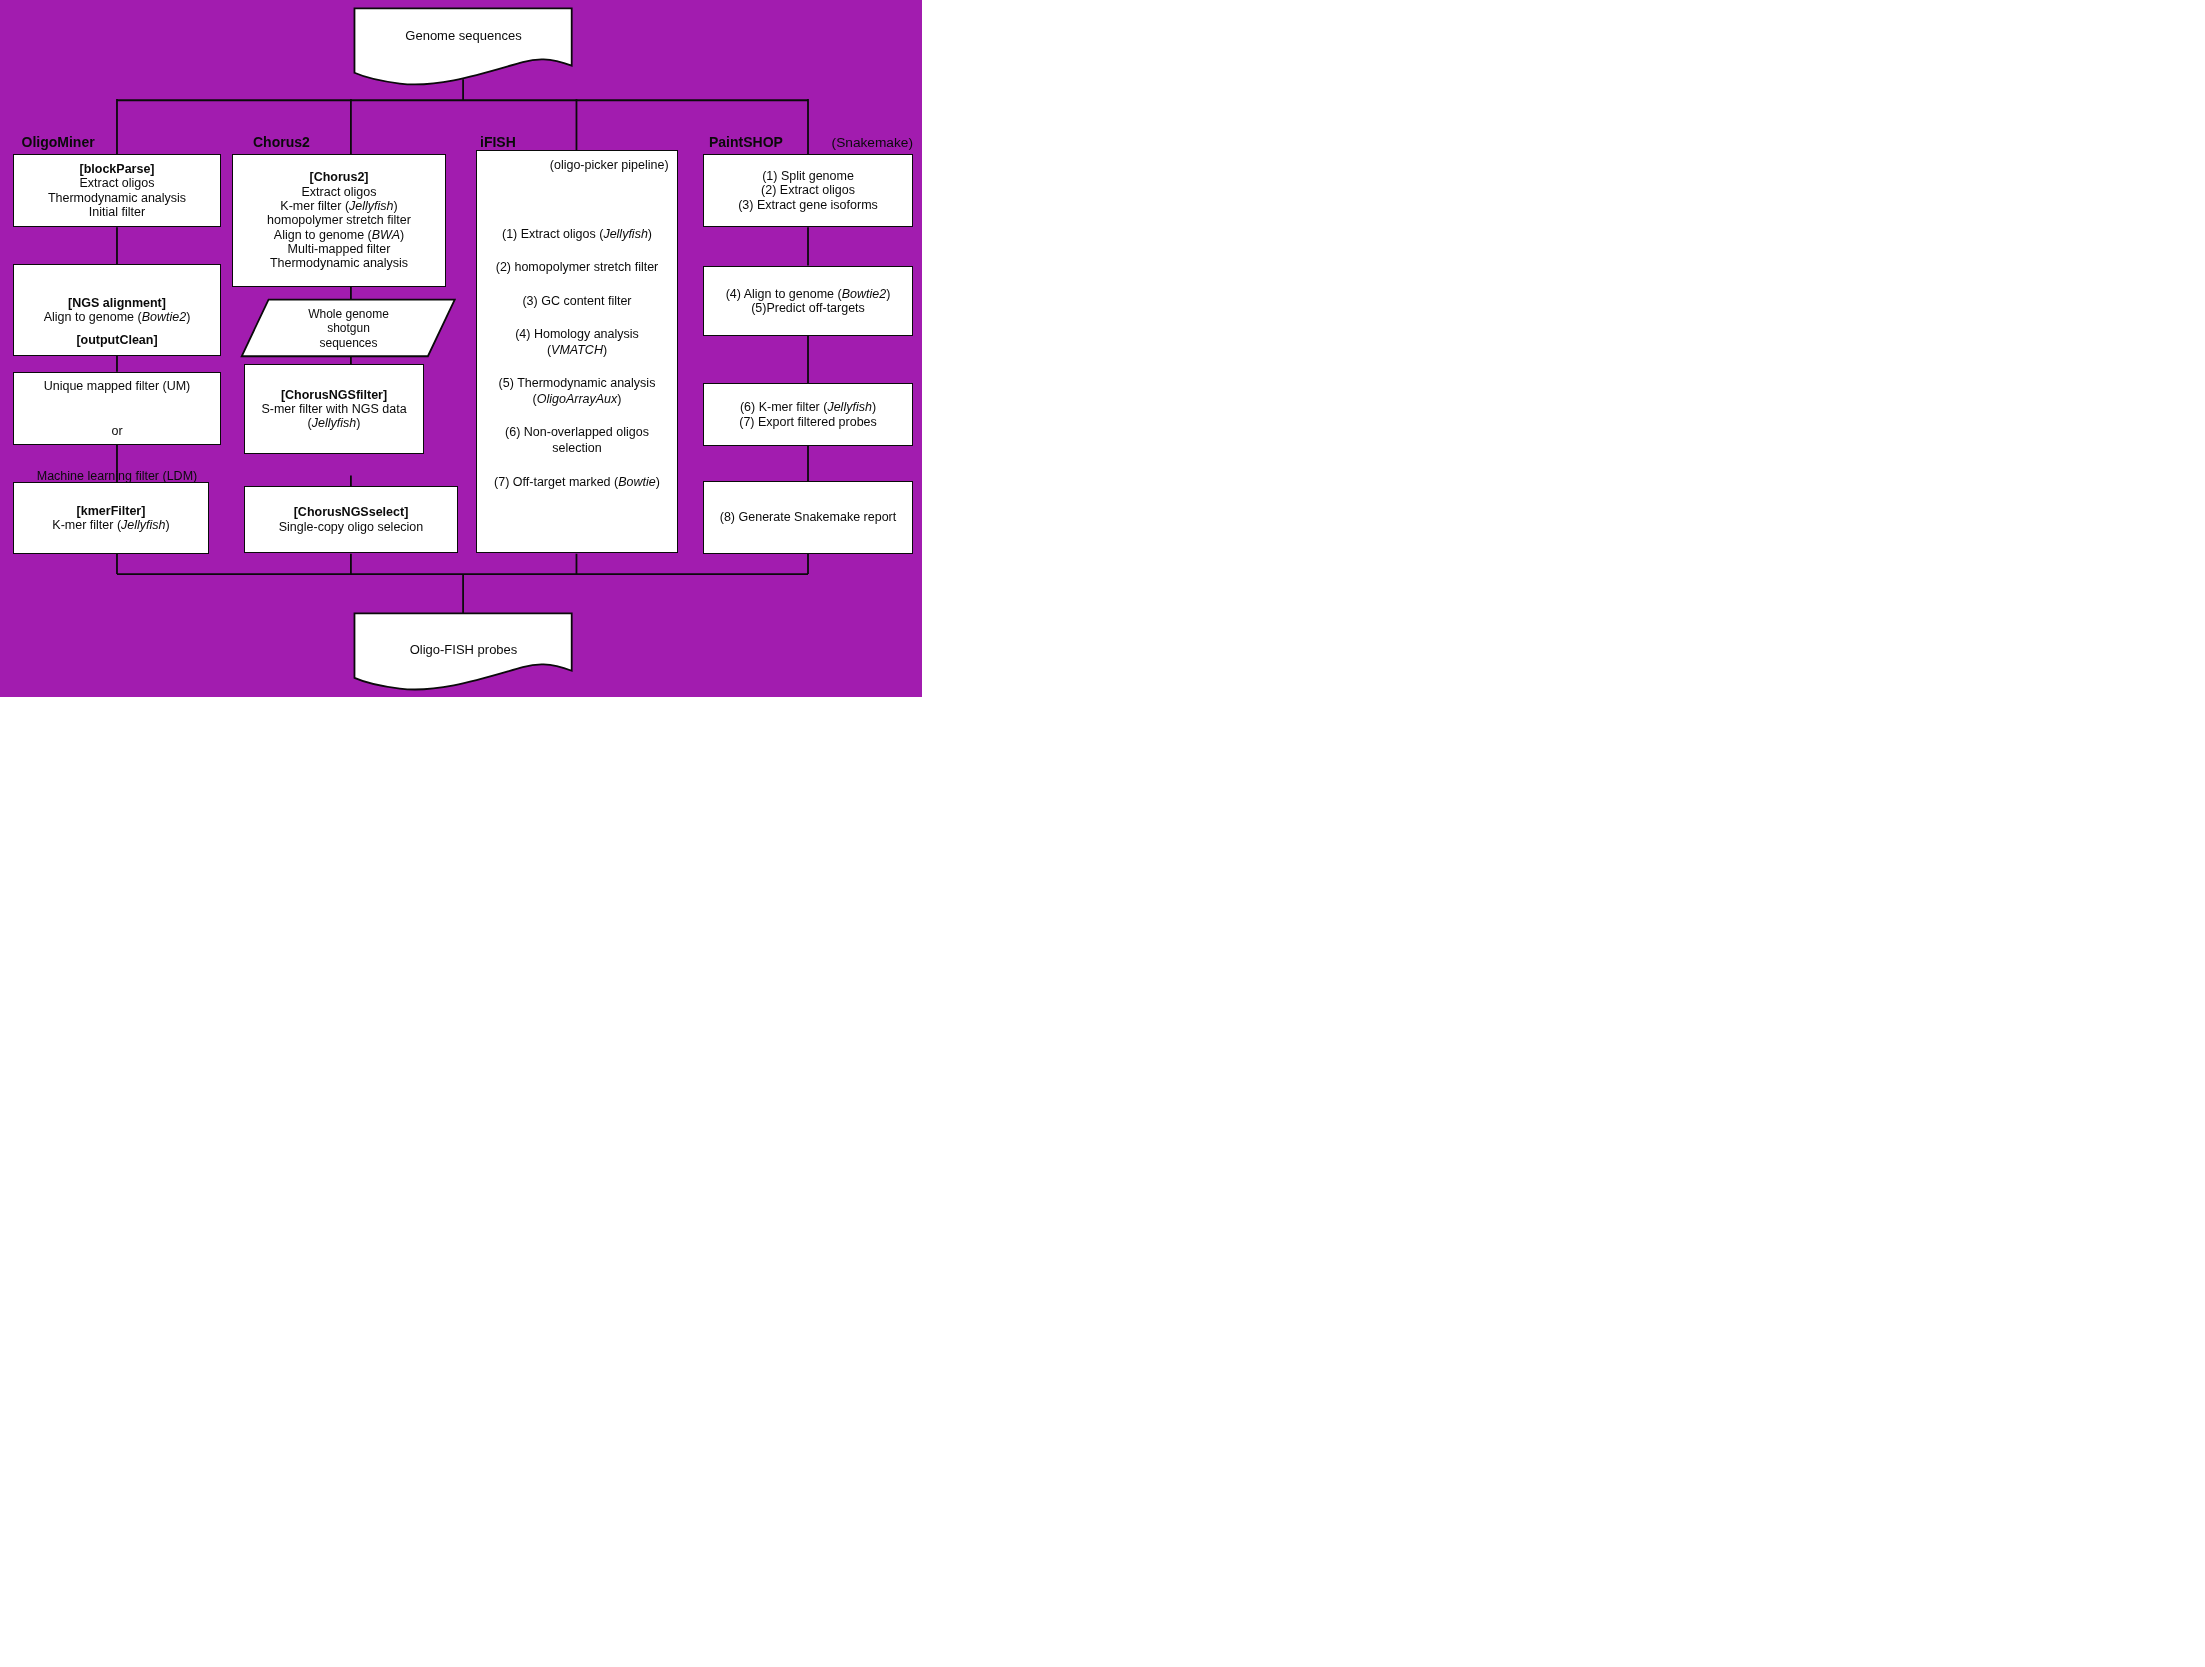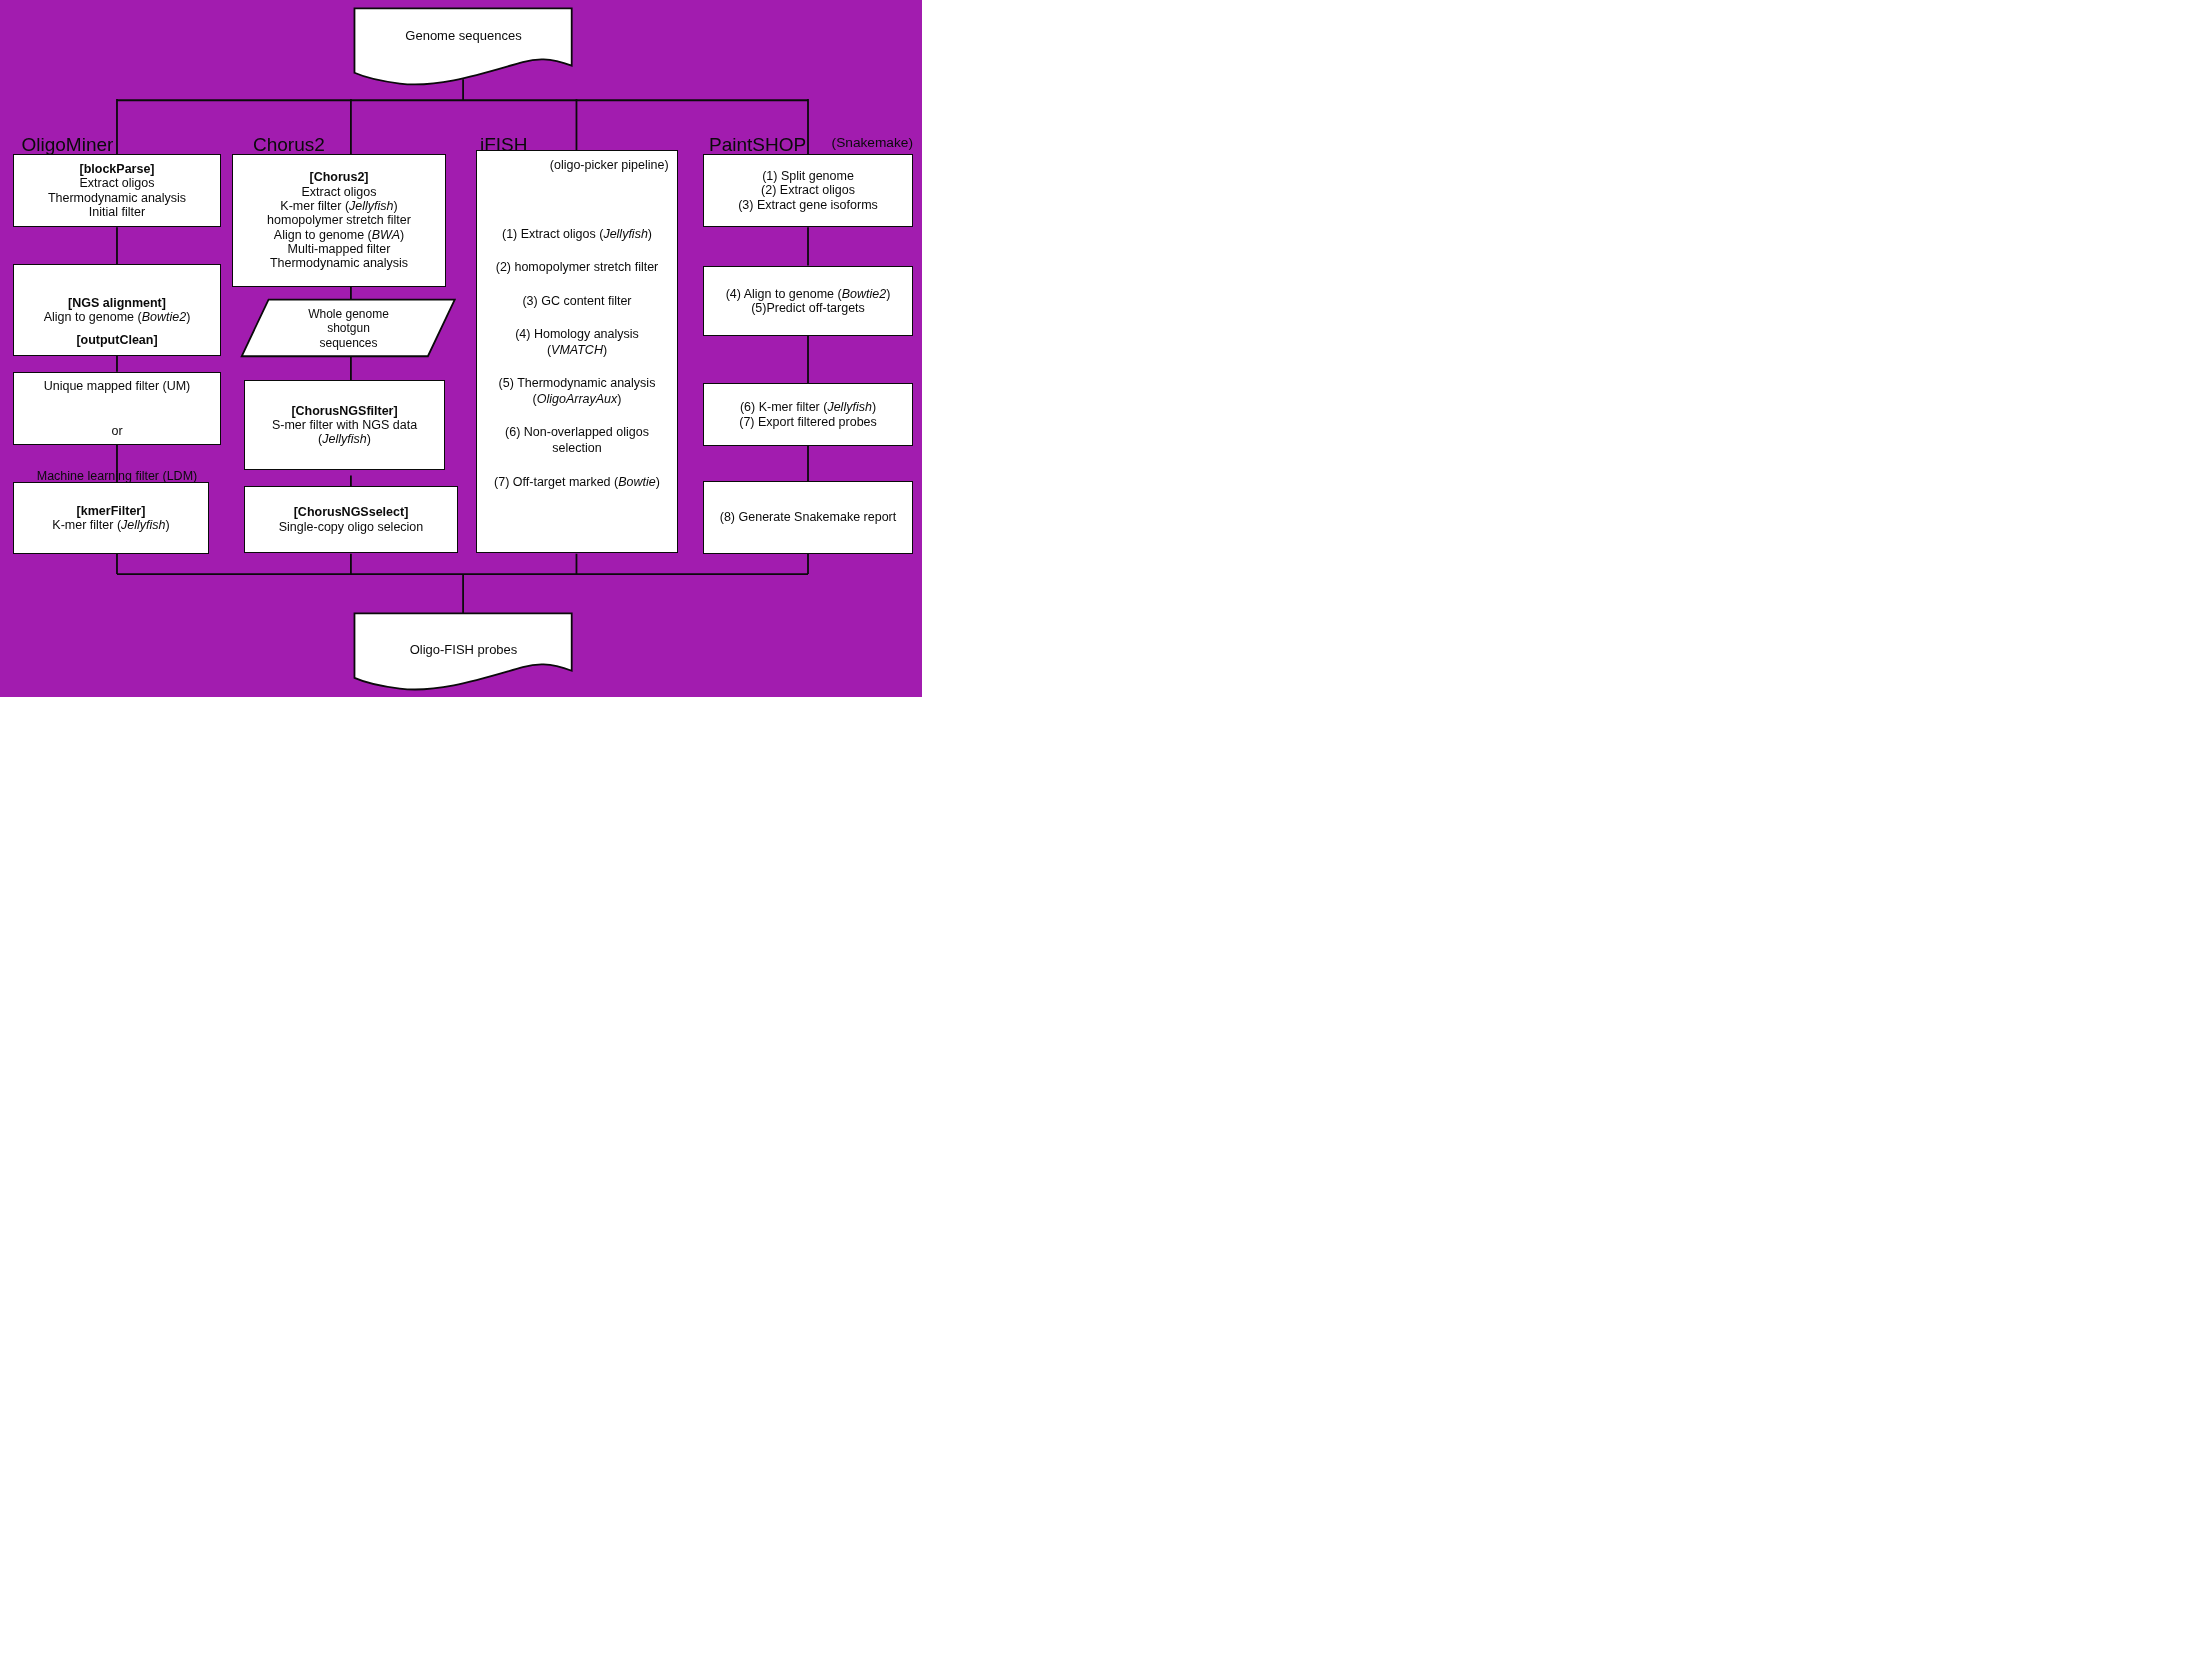--- a/index.html
+++ b/index.html
@@ -12,21 +12,21 @@
   .shape { fill:#ffffff; stroke:#0a0a0a; stroke-width:3; }
 
   .box {
     position:absolute; background:#ffffff; border:1.8px solid #0a0a0a; box-sizing:border-box;
     display:flex; flex-direction:column; justify-content:center; align-items:center;
     text-align:center; font-size:12.5px; line-height:14.3px;
   }
   .box .head { font-weight:bold; }
   .line { white-space:nowrap; }
 
-  .col-title { position:absolute; font-size:19px; font-weight:normal; white-space:nowrap; }
+  .col-title { position:absolute; font-size:14px; font-weight:bold; white-space:nowrap; }
   .tag       { position:absolute; font-size:13.7px; white-space:nowrap; }
 
   .doc-label {
     position:absolute; text-align:center; font-size:13px; line-height:14.3px; white-space:nowrap;
   }
   .shape-label {
     position:absolute; display:flex; flex-direction:column; justify-content:center;
     align-items:center; text-align:center; font-size:12px; line-height:14.3px;
   }
 
@@ -101,21 +101,21 @@
     <div class="line">Multi-mapped filter</div>
     <div class="line">Thermodynamic analysis</div>
   </div>
 
   <div class="shape-label" style="left:242px; top:300px; width:213px; height:57px;">
     <div class="line">Whole genome</div>
     <div class="line">shotgun</div>
     <div class="line">sequences</div>
   </div>
 
-  <div class="box" style="left:244px; top:380px; width:201px; height:90px;">
+  <div class="box" style="left:244px; top:364px; width:180px; height:90px;">
     <div class="line head">[ChorusNGSfilter]</div>
     <div class="line">S-mer filter with NGS data</div>
     <div class="line"><span>(</span><em>Jellyfish</em><span>)</span></div>
   </div>
 
   <div class="box" style="left:244px; top:486px; width:214px; height:67px;">
     <div class="line head">[ChorusNGSselect]</div>
     <div class="line">Single-copy oligo selecion</div>
   </div>
 

